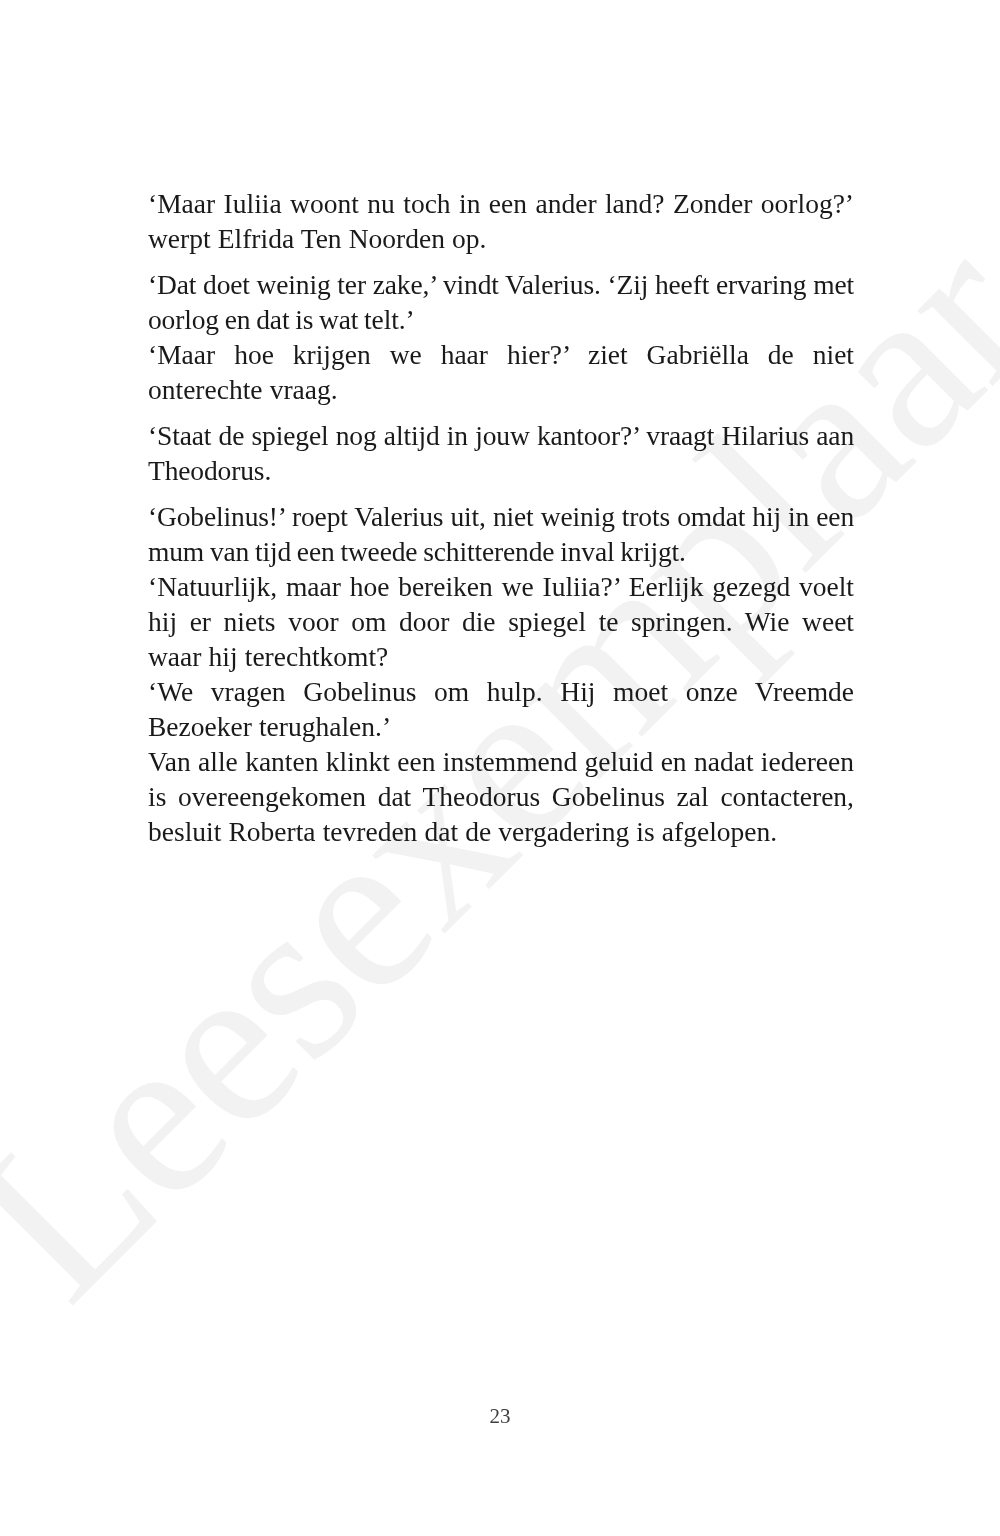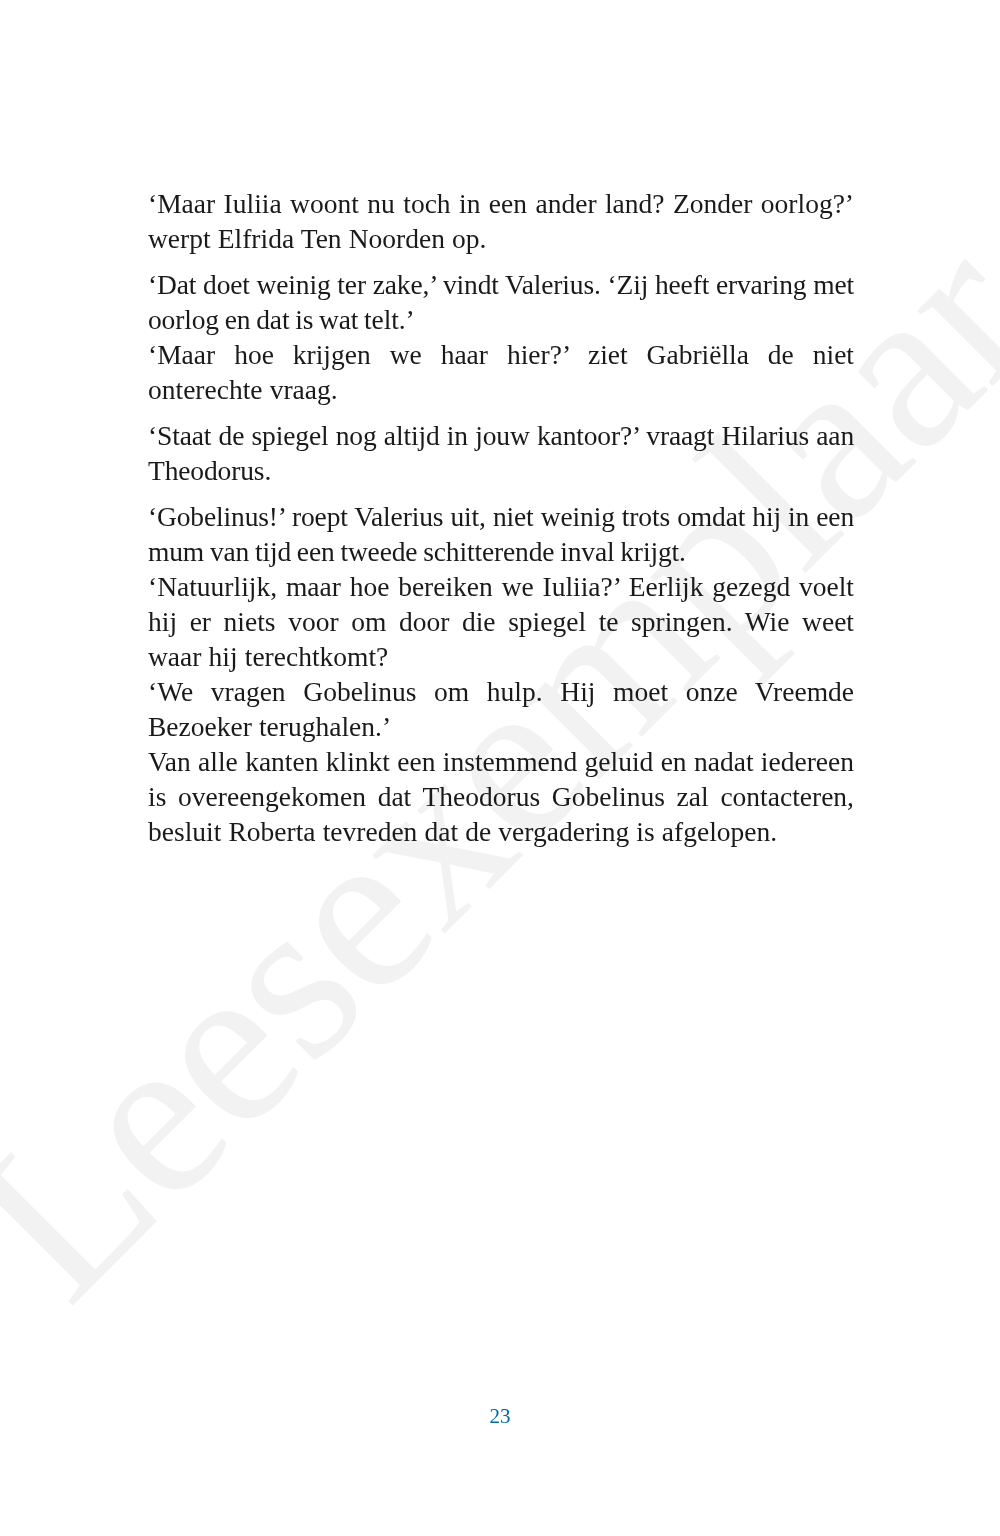--- a/index.html
+++ b/index.html
@@ -71,21 +71,21 @@
   }
 
   
   .folio {
     position: absolute;
     left: 0;
     right: 0;
     top: 1404px;
     text-align: center;
     font-size: 21px;
-    color: #0369a1;
+    color: #404040;
     z-index: 2;
     font-family: "Liberation Serif", "DejaVu Serif", serif;
   }
 </style>
 </head>
 <body>
 
 <div class="page">
 
   <div class="watermark-layer">

